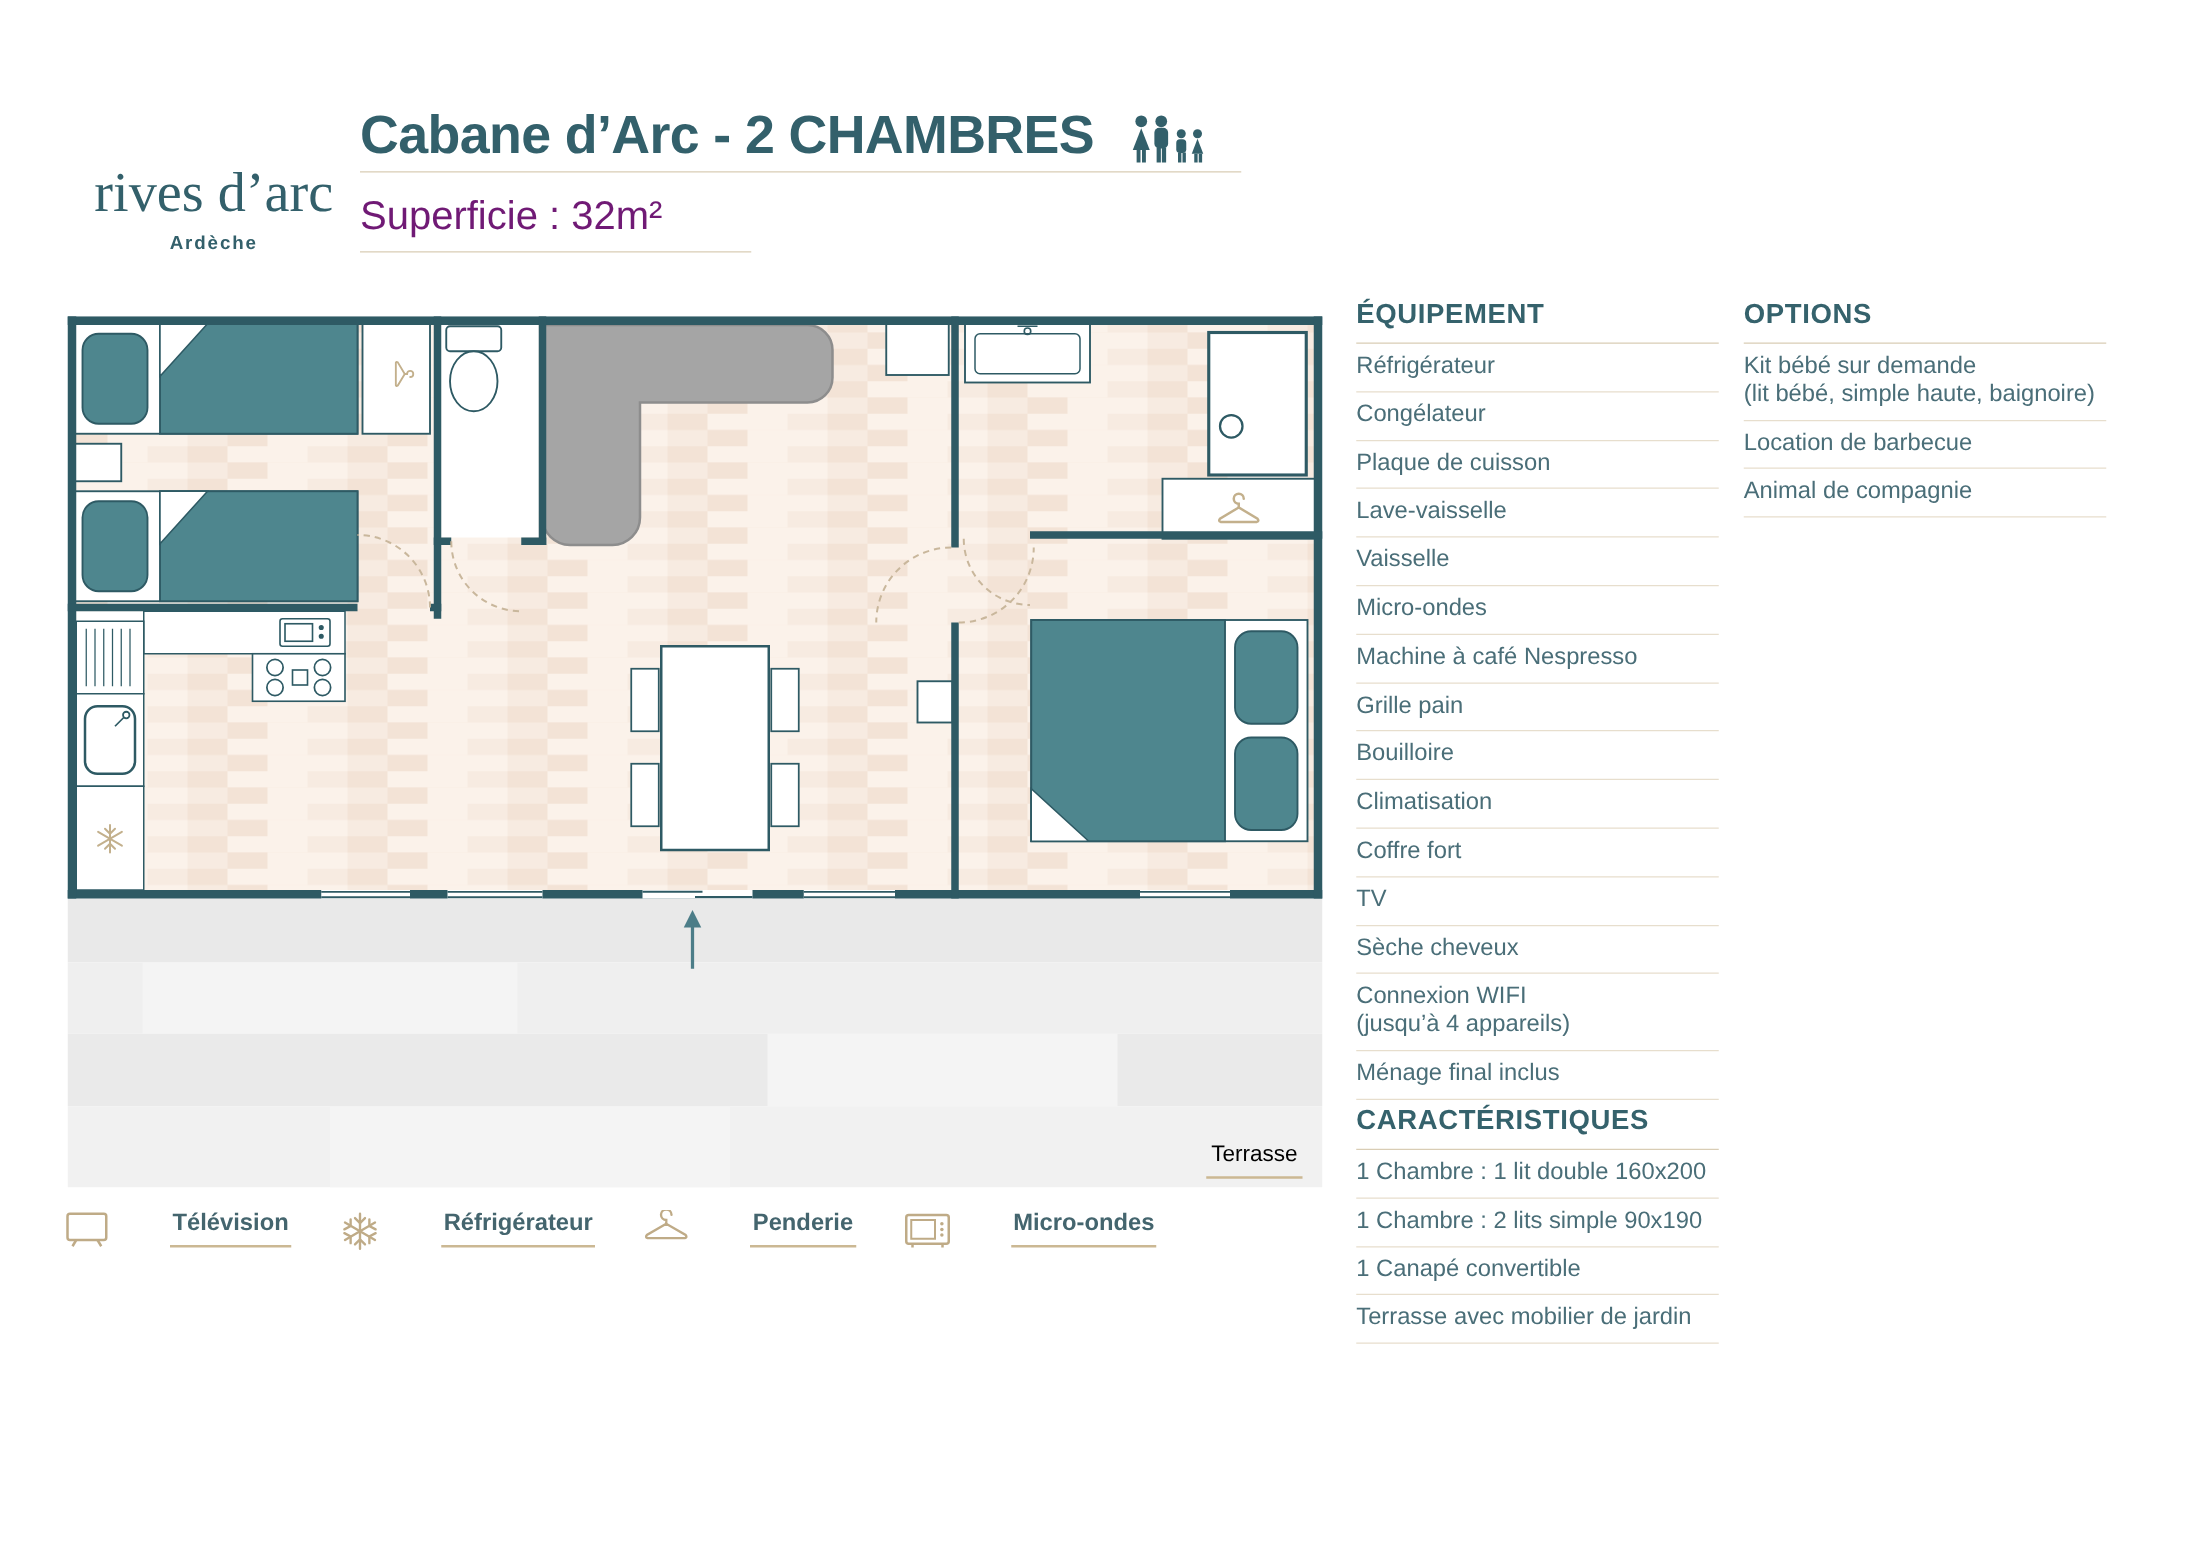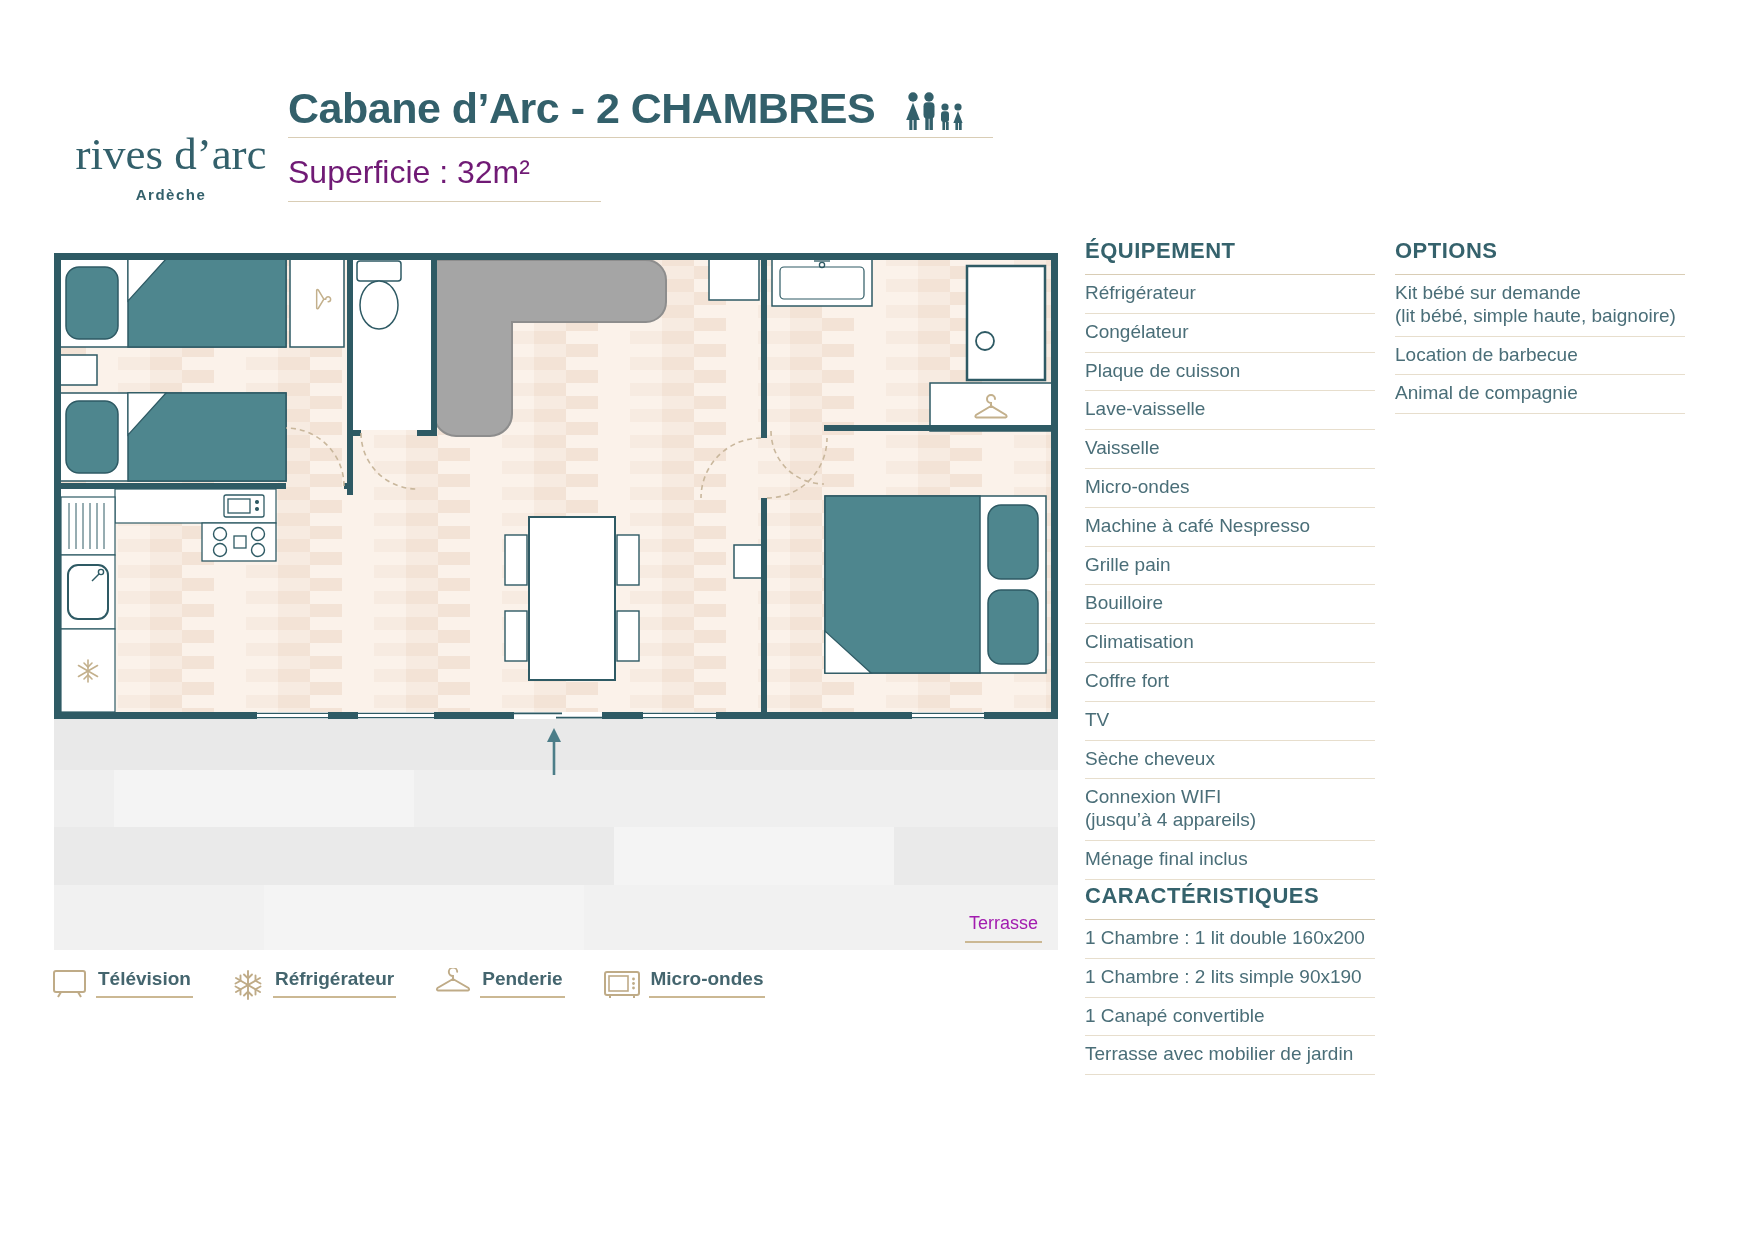--- a/index.html
+++ b/index.html
@@ -23,25 +23,25 @@
   .band{position:absolute;left:0;width:1004px;}
   .b1{top:0;height:51px;background:#e9e9e9;}
   .b2{top:51px;height:57px;background:#efefef;}
   .b3{top:108px;height:58px;background:#eaeaea;}
   .b4{top:166px;height:65px;background:#f1f1f1;}
   .patch{position:absolute;background:#f4f4f4;}
   .p1{left:60px;top:51px;width:300px;height:57px;}
   .p2{left:560px;top:108px;width:280px;height:58px;}
   .p3{left:210px;top:166px;width:320px;height:65px;}
   .entry-arrow{position:absolute;left:480px;top:6px;}
-  .terrace-label{position:absolute;right:16px;top:194px;font-size:18px;color:#a21caf;
+  .terrace-label{position:absolute;right:16px;top:194px;font-size:18px;color:#000000;
                  border-bottom:2px solid #cbb893;padding:0 4px 7px;}
   
   .legend{position:absolute;left:52px;top:966px;display:flex;align-items:flex-start;}
-  .legend-item{display:flex;align-items:flex-start;margin-right:38px;}
+  .legend-item{display:flex;align-items:flex-start;margin-right:38px;gap:40px;}
   .legend-icon{margin-right:8px;margin-top:2px;}
   .legend-label{font-size:19px;font-weight:600;color:#44656e;border-bottom:2px solid #cbb893;padding:2px 2px 6px;}
   
   .col{position:absolute;width:290px;}
   .col-equipment{left:1085px;top:238px;}
   .col-options{left:1395px;top:238px;}
   .col-characteristics{left:1085px;top:883px;}
   .col-title{font-size:22px;font-weight:bold;color:#35626c;letter-spacing:0.5px;
              border-bottom:1.5px solid #d9cdb5;padding-bottom:10px;}
   .rule-item{font-size:19px;color:#4a6e78;padding:7px 0 8px;border-bottom:1px solid #e7decd;

